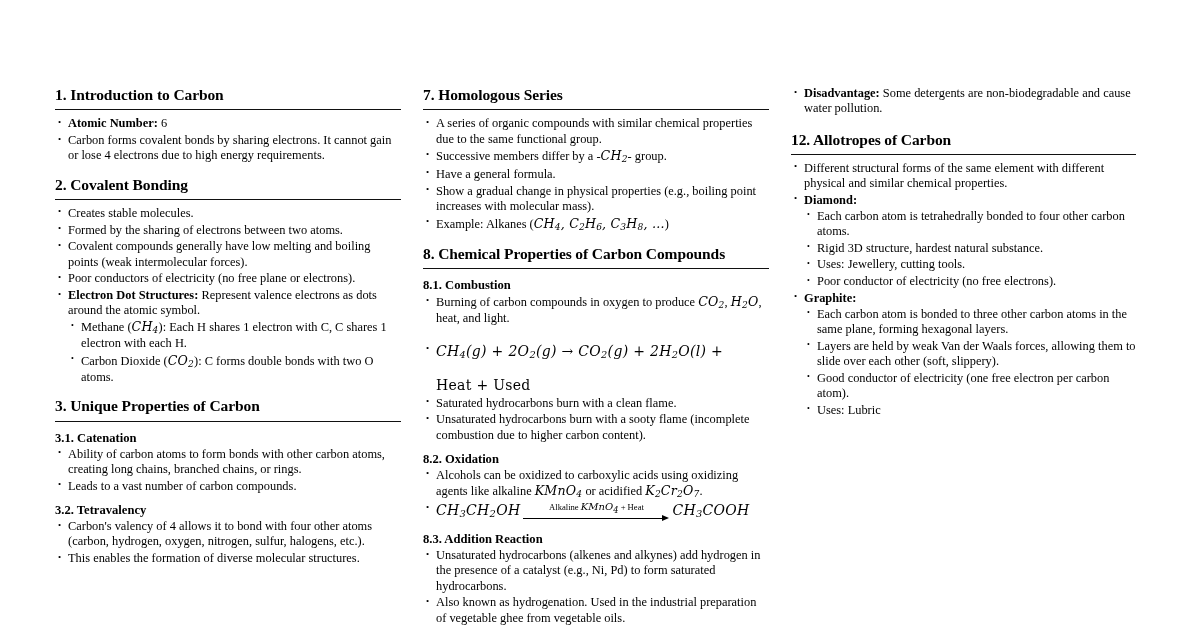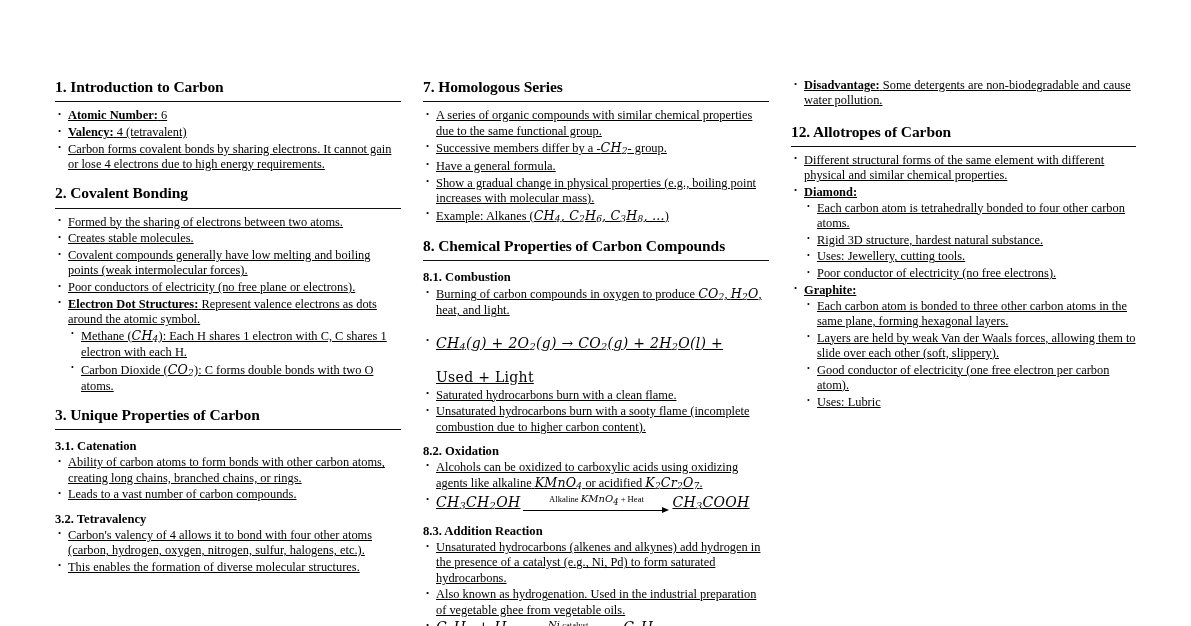--- a/index.html
+++ b/index.html
@@ -57,36 +57,35 @@
     margin: 2px 0 6px 0;
     width: 100%;
   }
   h3.subsec {
     font-size: 12.6px;
     font-weight: bold;
     margin: 9px 0 1px 0;
     line-height: 1.2;
   }
   .sec-block { margin-bottom: 12px; }
-  .sec-block:first-child { margin-top: 0; }
+  .sec-block:first-child { margin-top: 8px; }
 
   
   ul.lvl1 {
     list-style: none;
     margin: 0;
     padding: 0;
   }
   ul.lvl1 > li {
     position: relative;
     padding-left: 13px;
     margin: 0 0 1.5px 0;
     font-size: 12.4px;
     line-height: 1.23;
     text-align: left;
-    text-decoration: underline;
   }
   ul.lvl1 > li::before {
     content: "\2022";
     position: absolute;
     left: 3px;
     top: -0.5px;
     font-size: 9px;
     line-height: 1.55;
     color: #000;
   }
@@ -203,34 +202,30 @@
     <div class="col">
 
       <div class="sec-block">
         <h2 class="sec">1. Introduction to Carbon</h2>
         <div class="rule"></div>
         <ul class="lvl1">
           <li>
             <b>Atomic Number:</b>
             <span>6</span>
           </li>
-          <li>
-            <b>Valency:</b>
-            <span>4 (tetravalent)</span>
-          </li>
           <li>Carbon forms covalent bonds by sharing electrons. It cannot gain or lose 4 electrons due to high energy requirements.</li>
         </ul>
       </div>
 
       <div class="sec-block">
         <h2 class="sec">2. Covalent Bonding</h2>
         <div class="rule"></div>
         <ul class="lvl1">
+          <li>Creates stable molecules.</li>
           <li>Formed by the sharing of electrons between two atoms.</li>
-          <li>Creates stable molecules.</li>
           <li>Covalent compounds generally have low melting and boiling points (weak intermolecular forces).</li>
           <li>Poor conductors of electricity (no free plane or electrons).</li>
           <li class="has-sub">
             <b>Electron Dot Structures:</b>
             <span>Represent valence electrons as dots around the atomic symbol.</span>
             <ul class="lvl2">
               <li><span>Methane (</span><span class="math">CH<sub>4</sub></span><span>): Each H shares 1 electron with C, C shares 1 electron with each H.</span></li>
               <li><span>Carbon Dioxide (</span><span class="math">CO<sub>2</sub></span><span>): C forms double bonds with two O atoms.</span></li>
             </ul>
           </li>
@@ -274,21 +269,21 @@
         <h2 class="sec">8. Chemical Properties of Carbon Compounds</h2>
         <div class="rule"></div>
 
         <h3 class="subsec">8.1. Combustion</h3>
         <ul class="lvl1">
           <li><span>Burning of carbon compounds in oxygen to produce</span>
             <span class="math">CO<sub>2</sub></span>,
             <span class="math">H<sub>2</sub>O</span><span>, heat, and light.</span></li>
           <li class="eq">
             <span class="mathbig eqline">CH<sub>4</sub>(<i>g</i>) + 2O<sub>2</sub>(<i>g</i>) → CO<sub>2</sub>(<i>g</i>) + 2H<sub>2</sub>O(<i>l</i>) +</span>
-            <span class="mathbig eqline"><span class="up">Used + Light</span></span>
+            <span class="mathbig eqline"><span class="up">Heat + Used</span></span>
           </li>
           <li>Saturated hydrocarbons burn with a clean flame.</li>
           <li>Unsaturated hydrocarbons burn with a sooty flame (incomplete combustion due to higher carbon content).</li>
         </ul>
 
         <h3 class="subsec">8.2. Oxidation</h3>
         <ul class="lvl1">
           <li><span>Alcohols can be oxidized to carboxylic acids using oxidizing agents like alkaline</span>
             <span class="math">KMnO<sub>4</sub></span>
             <span>or acidified</span>

